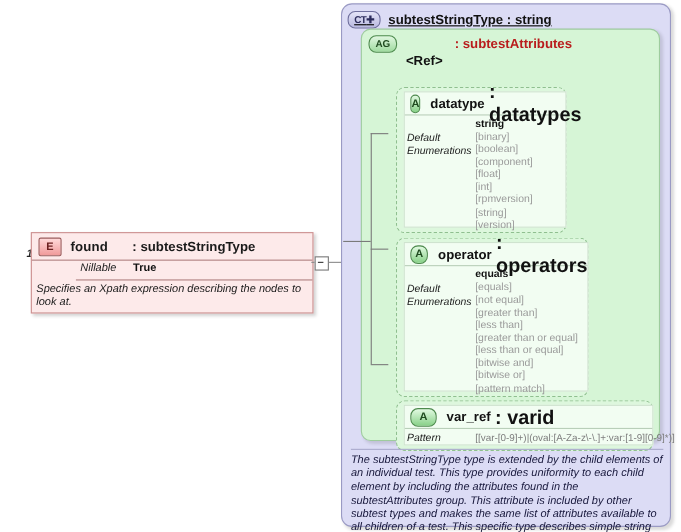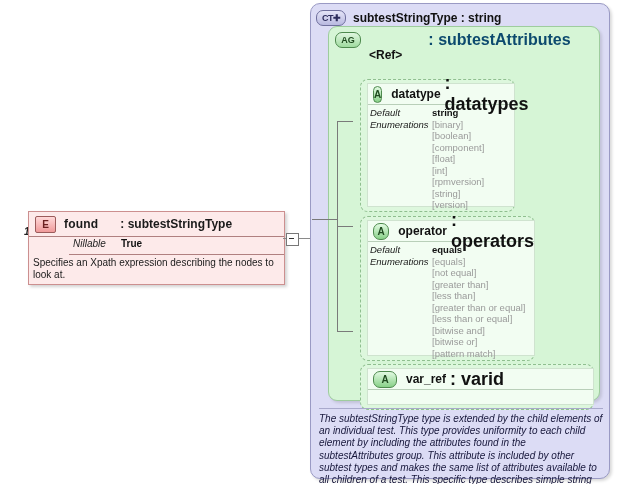--- a/index.html
+++ b/index.html
@@ -74,20 +74,21 @@
     width: 48px;
     flex: 0 0 48px;
   }
   .facet-value {
     font-size: 10px;
     font-weight: bold;
     color: #111;
   }
   #xpath-doc {
     font-size: 10px;
+    font-style: italic;
     color: #1a1a1a;
     padding: 2px 4px 3px 4px;
     line-height: 12px;
   }
   #cardinality {
     position: absolute;
     left: 24px;
     top: 226px;
     font-size: 10px;
     font-style: italic;
@@ -128,20 +129,21 @@
     position: absolute;
     left: 310px;
     top: 3px;
     width: 300px;
     height: 476px;
     background: #dcdcf5;
     border: 1px solid #9a9ac4;
     border-radius: 10px;
     box-shadow: 2px 2px 3px rgba(0,0,0,0.15);
     box-sizing: border-box;
+    text-decoration: underline;
   }
   #ct-header {
     display: flex;
     align-items: center;
     height: 20px;
     padding: 4px 0 0 5px;
   }
   .badge-ct {
     width: 28px;
     height: 14px;
@@ -196,24 +198,24 @@
     justify-content: center;
     margin-right: 8px;
   }
   .ag-ref {
     font-size: 12px;
     font-weight: bold;
     color: #111;
     margin-top: 29px;
   }
   .ag-type {
-    font-size: 16px;
-    font-weight: bold;
-    color: #0c4a6e;
-    margin-left: 26px;
+    font-size: 12px;
+    font-weight: bold;
+    color: #b91c1c;
+    margin-left: 11px;
   }
 
   
   .tline {
     position: absolute;
     background: #7a7a7a;
   }
 
   
   .attr-box {
@@ -265,20 +267,21 @@
     color: #111;
     margin-left: 4px;
   }
   .facets {
     display: flex;
     padding: 2px 0 0 2px;
   }
   .facet-names {
     width: 62px;
     flex: 0 0 62px;
+    margin-top: 13px;
   }
   .facet-names div {
     font-size: 9.5px;
     font-style: italic;
     color: #1a1a1a;
     line-height: 11.5px;
     white-space: nowrap;
   }
   .facet-vals div {
     font-size: 9.5px;
@@ -425,20 +428,24 @@
       </div>
     </div>
 
     <div class="attr-box" style="left:31px; top:337px; width:234px; height:46px;">
       <div class="attr-inner">
         <div class="attr-header">
           <span class="badge-a">A</span>
           <span class="attr-name">var_ref</span>
           <span class="attr-type">: varid</span>
         </div>
+        <div class="pattern-row">
+          <span class="pattern-label">Pattern</span>
+          <span class="pattern-val">[[var-[0-9]+)|(oval:[A-Za-z\-\.]+:var:[1-9][0-9]*)]</span>
+        </div>
       </div>
     </div>
   </div>
 
   <div id="ct-doc">
     <p>The subtestStringType type is extended by the child elements of an individual test.  This type provides uniformity to each child element by including the attributes found in the subtestAttributes group.  This attribute is included by other subtest types and makes the same list of attributes available to all children of a test.  This specific type describes simple string data.</p>
   </div>
 </div>
 
 </body></html>

